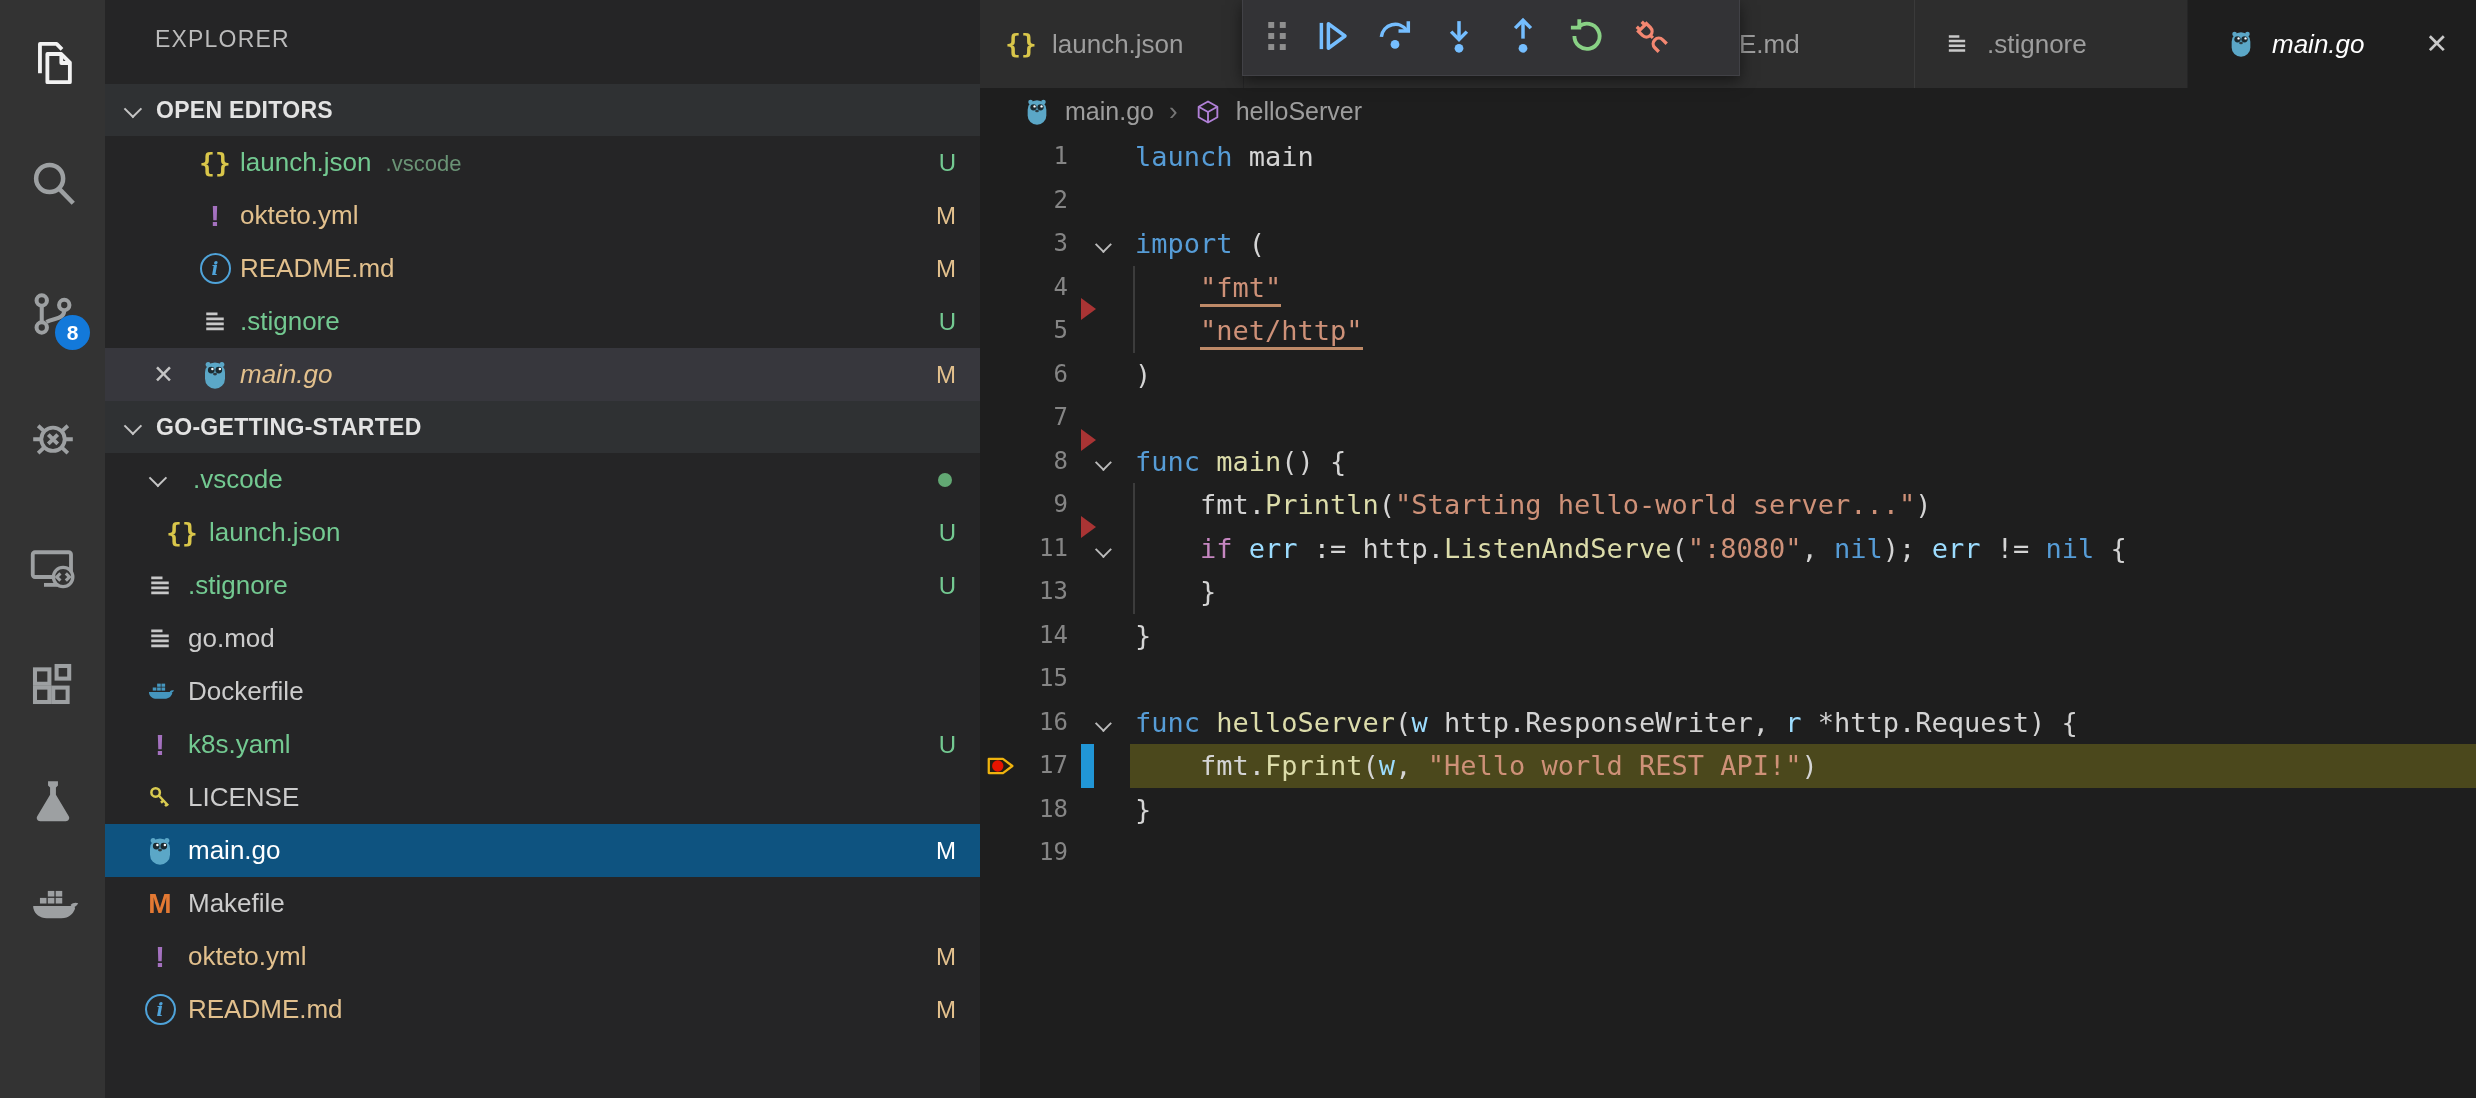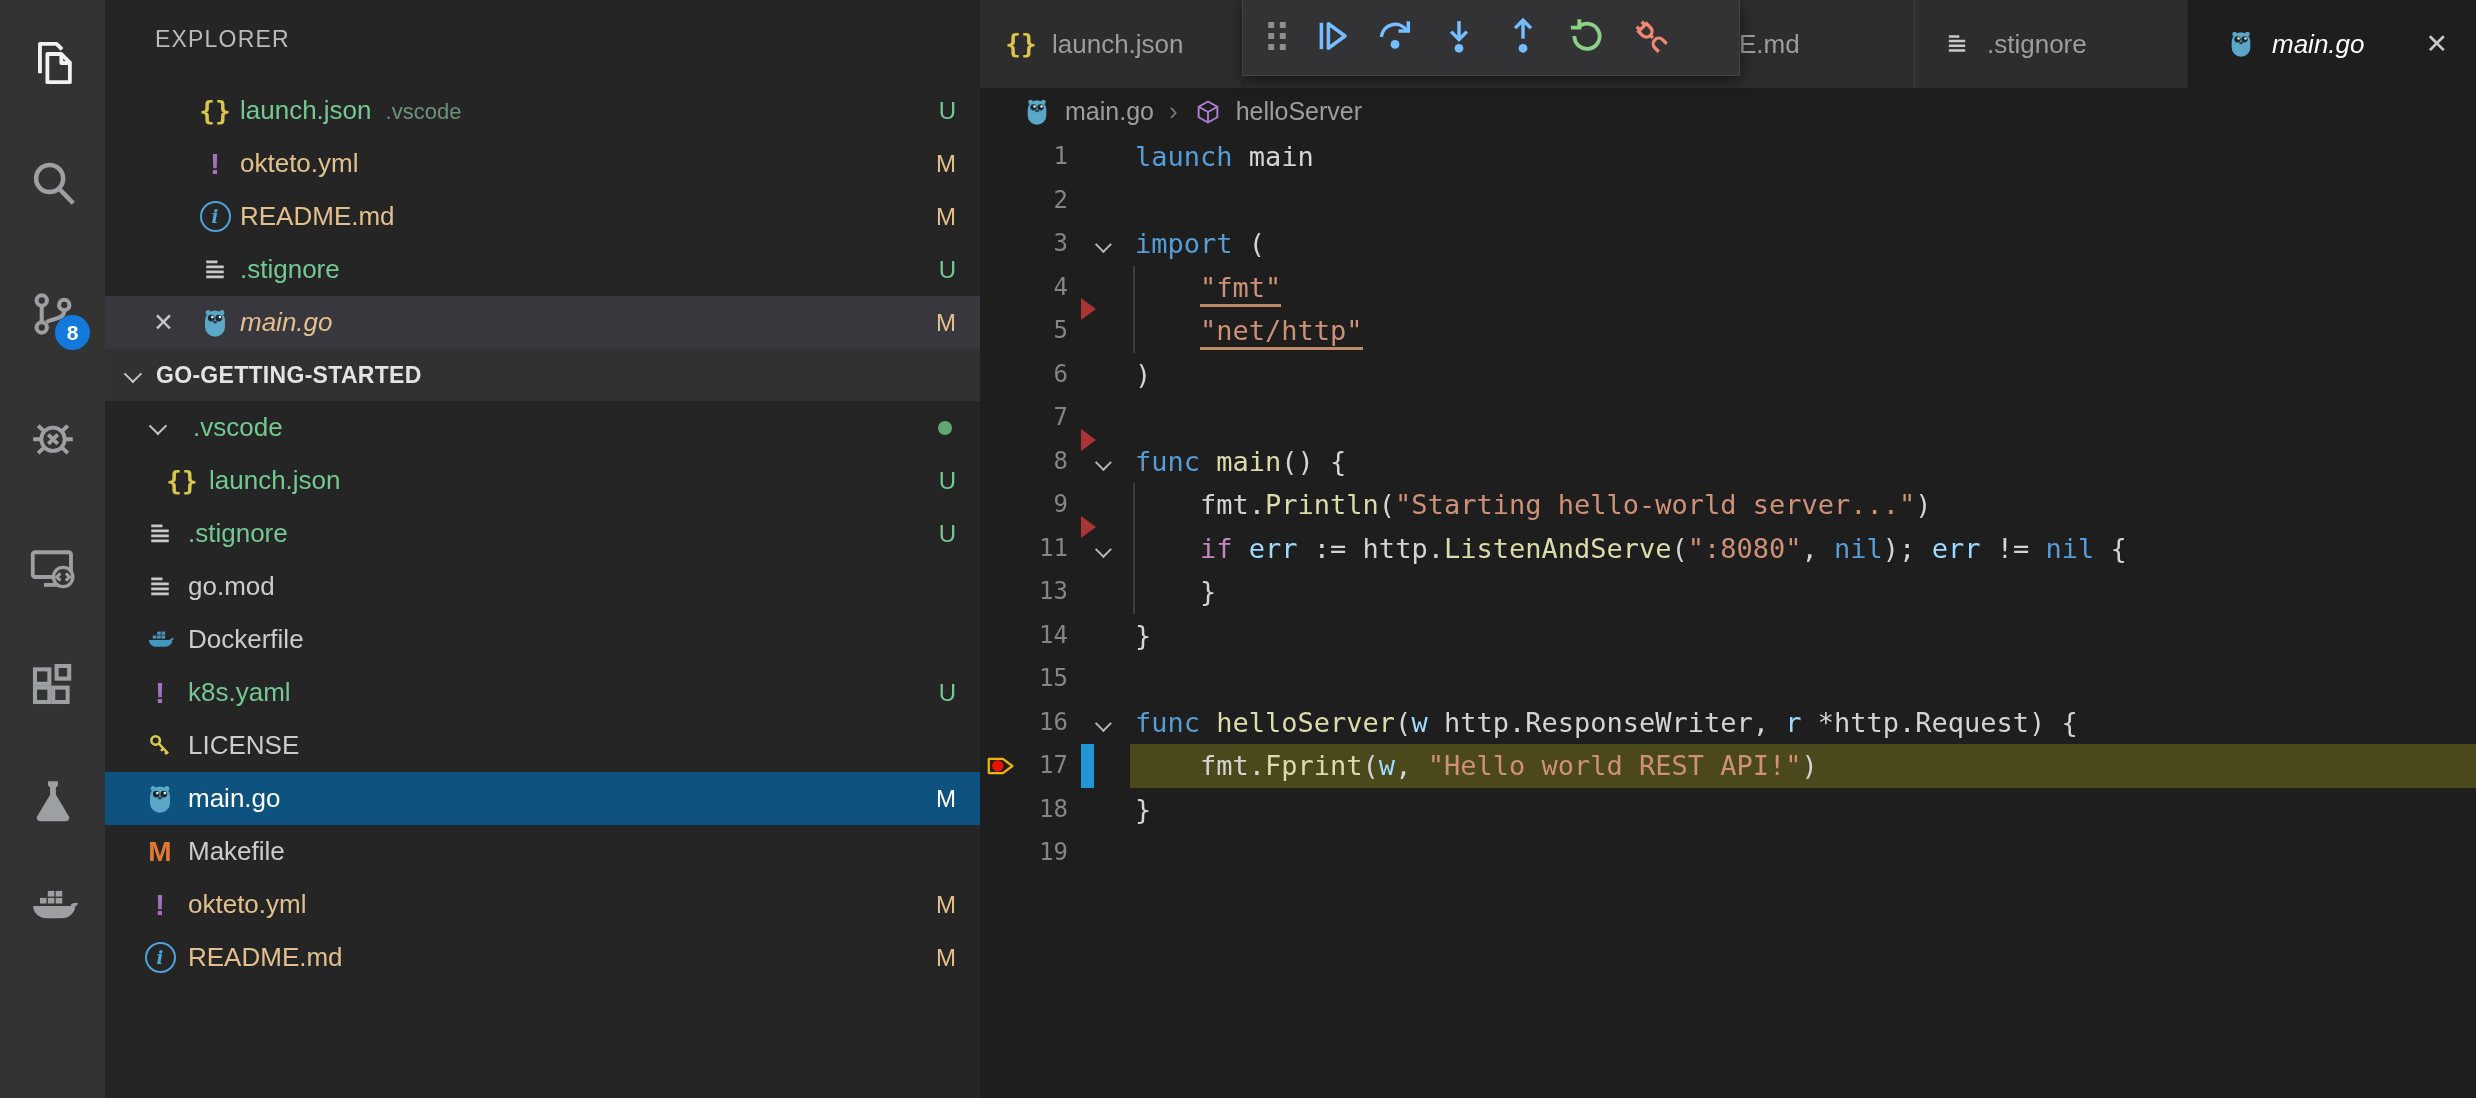--- a/index.html
+++ b/index.html
@@ -144,20 +144,24 @@
               <rect x="13.2" y="5.3" width="2.9" height="2.5"></rect>
      <path d="M3.3 12h16.9c1 0 1.9.5 1.5 1.4-.8 1.9-2.4 4-6 4H9.2c-3 0-5.3-1.8-5.9-4.3-.1-.5-.2-1.1 0-1.1z"></path>
      <path d="M19.8 11.6c.9-1 2.3-1.3 3.4-.8-.5 1-1.3 1.7-2.5 1.9z"></path>
             </g>
           </svg></span></div>
     </nav>
 
   <aside class="sbar">
     <div class="sbar-title">EXPLORER</div>
     <div id="slist">
+        <div class="sec-header">
+          <span class="chev"></span>
+          <span>OPEN EDITORS</span>
+        </div>
         <div class="row">
           <span class="ricon" style="left: 93px;">
             <span class="fi-json">{}</span>
           </span>
           <span class="rlabel c-green" style="left: 135px;">launch.json<span class="rsuffix">.vscode</span></span>
           <span class="rbadge c-green">U</span>
         </div>
         <div class="row">
           <span class="ricon" style="left: 93px;">
             <span class="fi-excl">!</span>

